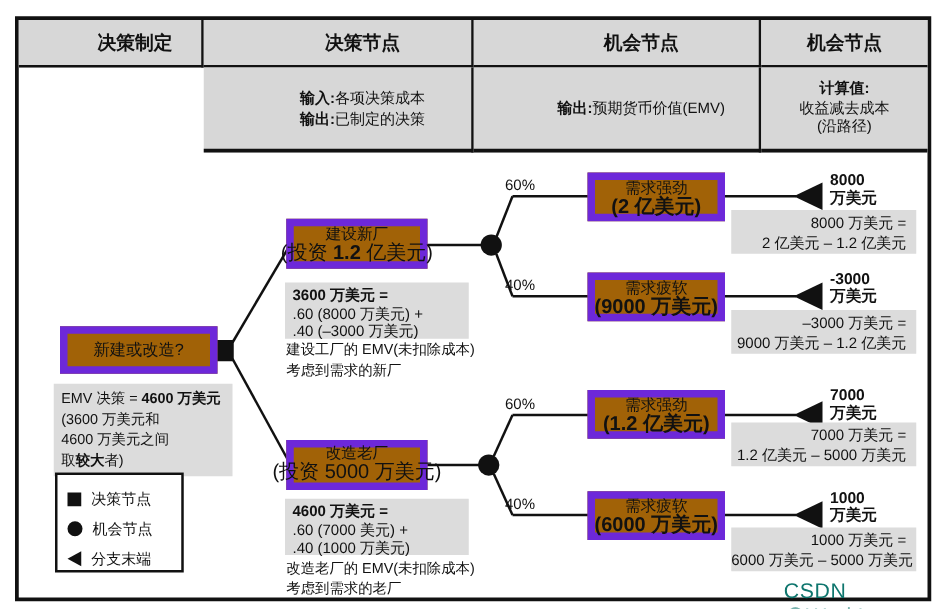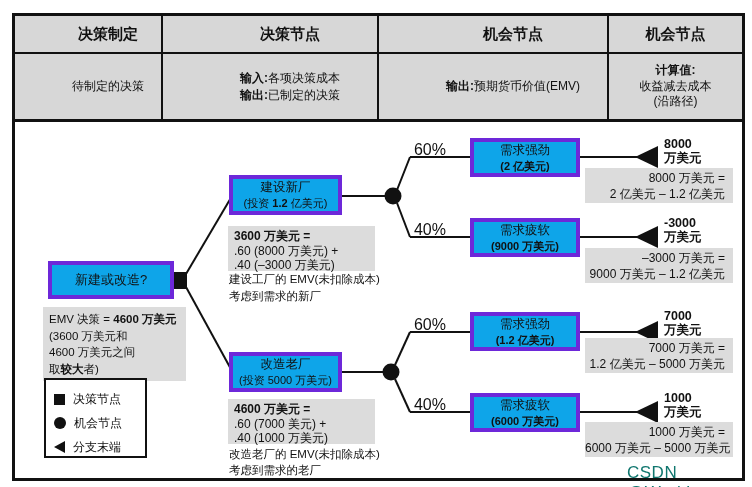--- a/index.html
+++ b/index.html
@@ -11,29 +11,29 @@
   
   .cell{position:absolute;background:#d7d7d7;box-sizing:border-box;z-index:2;
         display:flex;flex-direction:column;align-items:center;justify-content:center;text-align:center;}
   .title-cell{font-weight:700;font-size:15px;}
   .sub-cell{font-size:12px;line-height:17px;}
   .sub-cell .sm{line-height:15.5px;}
   .br{border-right:2px solid #111;padding-left:40px;}
   .bb2{border-bottom:2px solid #111;}
   .bb3{border-bottom:3px solid #111;}
   
-  .node-box{position:absolute;background:#0ea5e9;border:4px solid #6d28d9;box-sizing:border-box;z-index:2;
+  .node-box{position:absolute;background:#a16207;border:6px solid #6d28d9;box-sizing:border-box;z-index:2;
             display:flex;flex-direction:column;align-items:center;justify-content:center;
             text-align:center;font-size:12.5px;line-height:16px;white-space:nowrap;}
-  .node-box .sub{font-size:11px;}
+  .node-box .sub{font-size:16px;}
   .gray-note{position:absolute;background:#dcdcdc;box-sizing:border-box;z-index:2;
              font-size:12px;line-height:14.5px;padding:3px 6px;white-space:nowrap;}
   .emv-note{line-height:16.5px;font-size:11.5px;padding:4px 6px;}
   .plain-note{position:absolute;z-index:2;font-size:11.5px;white-space:nowrap;}
-  .prob{position:absolute;z-index:2;font-size:16px;width:42px;text-align:right;}
+  .prob{position:absolute;z-index:2;font-size:12px;width:42px;}
   .value-label{position:absolute;z-index:2;font-weight:700;font-size:12.5px;line-height:13.5px;white-space:nowrap;}
   .calc-right{position:absolute;background:#dcdcdc;box-sizing:border-box;z-index:2;
               font-size:12px;line-height:16px;text-align:right;padding:2px 8px 0 0;white-space:nowrap;}
   .legend{position:absolute;border:2px solid #111;background:#fff;box-sizing:border-box;
           z-index:2;padding:7px 0 0 8px;}
   .legend-item{display:flex;align-items:center;height:24px;font-size:12px;gap:8px;}
   .icon-square{width:11px;height:11px;background:#111;flex:0 0 auto;}
   .icon-circle{width:12px;height:12px;border-radius:50%;background:#111;flex:0 0 auto;}
   .icon-tri{width:0;height:0;border-top:6px solid transparent;border-bottom:6px solid transparent;
             border-right:11px solid #111;flex:0 0 auto;}
@@ -84,23 +84,20 @@
   <div class="cell title-cell br bb2" style="left:163px;top:16px;width:216px;height:38px;">
     <span>决策节点</span>
   </div>
   <div class="cell title-cell br bb2" style="left:379px;top:16px;width:230px;height:38px;">
     <span>机会节点</span>
   </div>
   <div class="cell title-cell bb2" style="left:609px;top:16px;width:133px;height:38px;">
     <span>机会节点</span>
   </div>
 
-  <div class="cell sub-cell br bb3" style="left:15px;top:54px;width:148px;height:68px;">
-    <span>待制定的决策</span>
-  </div>
   <div class="cell sub-cell br bb3" style="left:163px;top:54px;width:216px;height:68px;">
     <div><span class="b">输入:</span><span>各项决策成本</span></div>
     <div><span class="b">输出:</span><span>已制定的决策</span></div>
   </div>
   <div class="cell sub-cell br bb3" style="left:379px;top:54px;width:230px;height:68px;">
     <div><span class="b">输出:</span><span>预期货币价值(EMV)</span></div>
   </div>
   <div class="cell sub-cell bb3" style="left:609px;top:54px;width:133px;height:68px;">
     <div class="b sm">计算值:</div>
     <div class="sm">收益减去成本</div>

